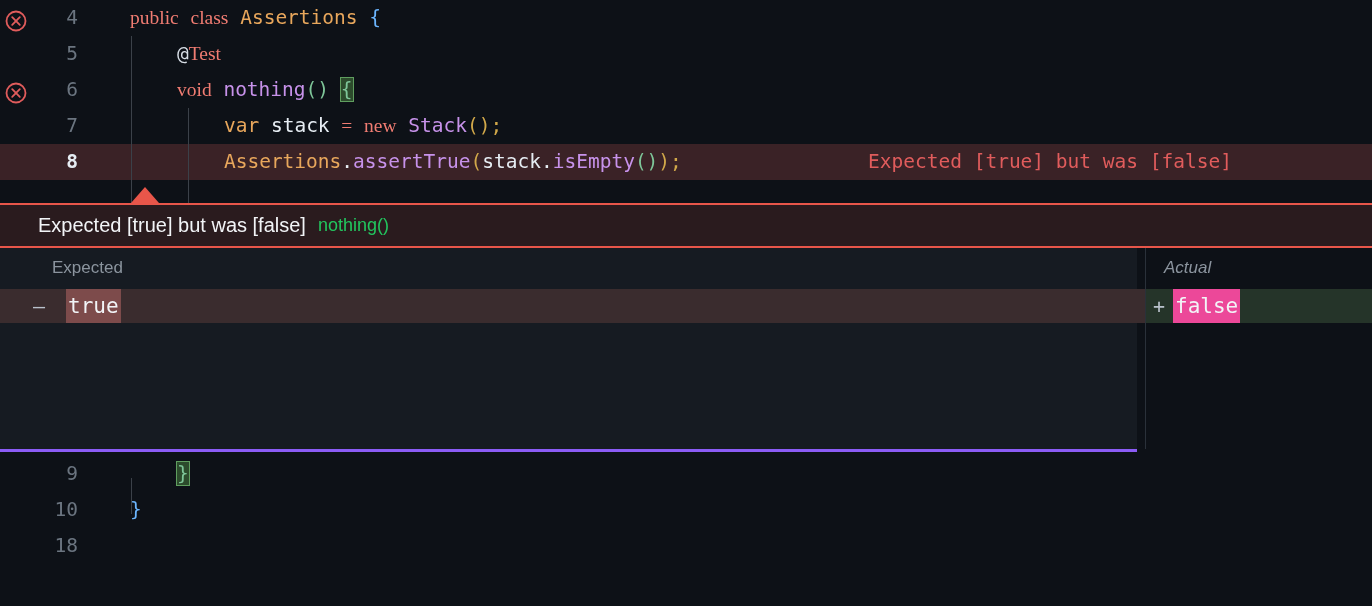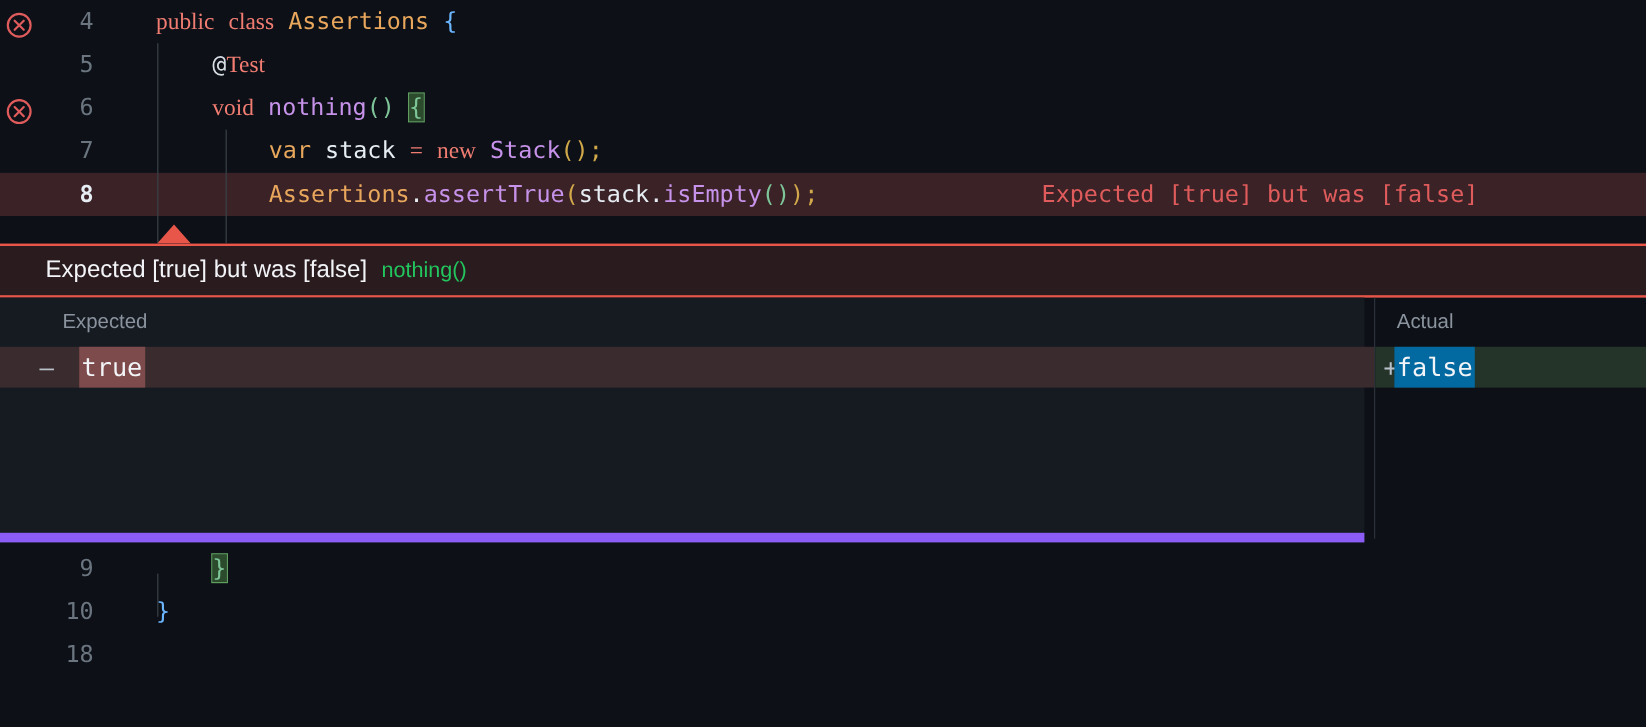--- a/index.html
+++ b/index.html
@@ -136,41 +136,41 @@
   }
 
   
   .diff {
     position: absolute;
     left: 0;
     top: 248px;
     width: 1137px;
     height: 204px;
     background: #161b22;
-    border-bottom: 8px solid #8b5cf6;
+    border-bottom: 3px solid #8b5cf6;
     box-sizing: border-box;
     padding-left: 31px;
   }
   .diff-divider {
     position: absolute;
     left: 1145px;
     top: 0;
     width: 1px;
     height: 201px;
     background: #2a313a;
   }
   .diff-label {
     position: absolute;
     top: 10px;
     color: #8b949e;
     font-size: 17px;
     font-family: "Liberation Sans", sans-serif;
   }
   .diff-label-expected { left: 52px; }
-  .diff-label-actual   { left: 1164px; }
+  .diff-label-actual   { left: 1164px; font-style: italic; }
 
   .diff-row {
     position: absolute;
     top: 41px;
     height: 34px;
     line-height: 34px;
   }
   .diff-row-expected {
     left: 0;
     width: 1145px;
@@ -194,21 +194,21 @@
   .diff-marker-plus  { left: 2px; }
   .diff-value {
     position: absolute;
     top: 0;
     color: #f2f4f7;
     font-family: "DejaVu Sans Mono", monospace;
     font-size: 21px;
     padding: 0 2px;
   }
   .diff-value-expected { left: 66px; background: #7d4b4b; }
-  .diff-value-actual   { left: 16px; background: #0369a1; }
+  .diff-value-actual   { left: 27px; background: #ec4899; }
 </style>
 </head>
 <body>
 
 <div id="app">
 
   <div class="editor editor-top">
     <div id="top-lines">
         <div class="code-row"><span class="gutter-icon"><svg width="22" height="22" viewBox="0 0 22 22">
               <circle cx="11" cy="11" r="9.5" fill="none" stroke="#e05c5c" stroke-width="1.8"></circle>

